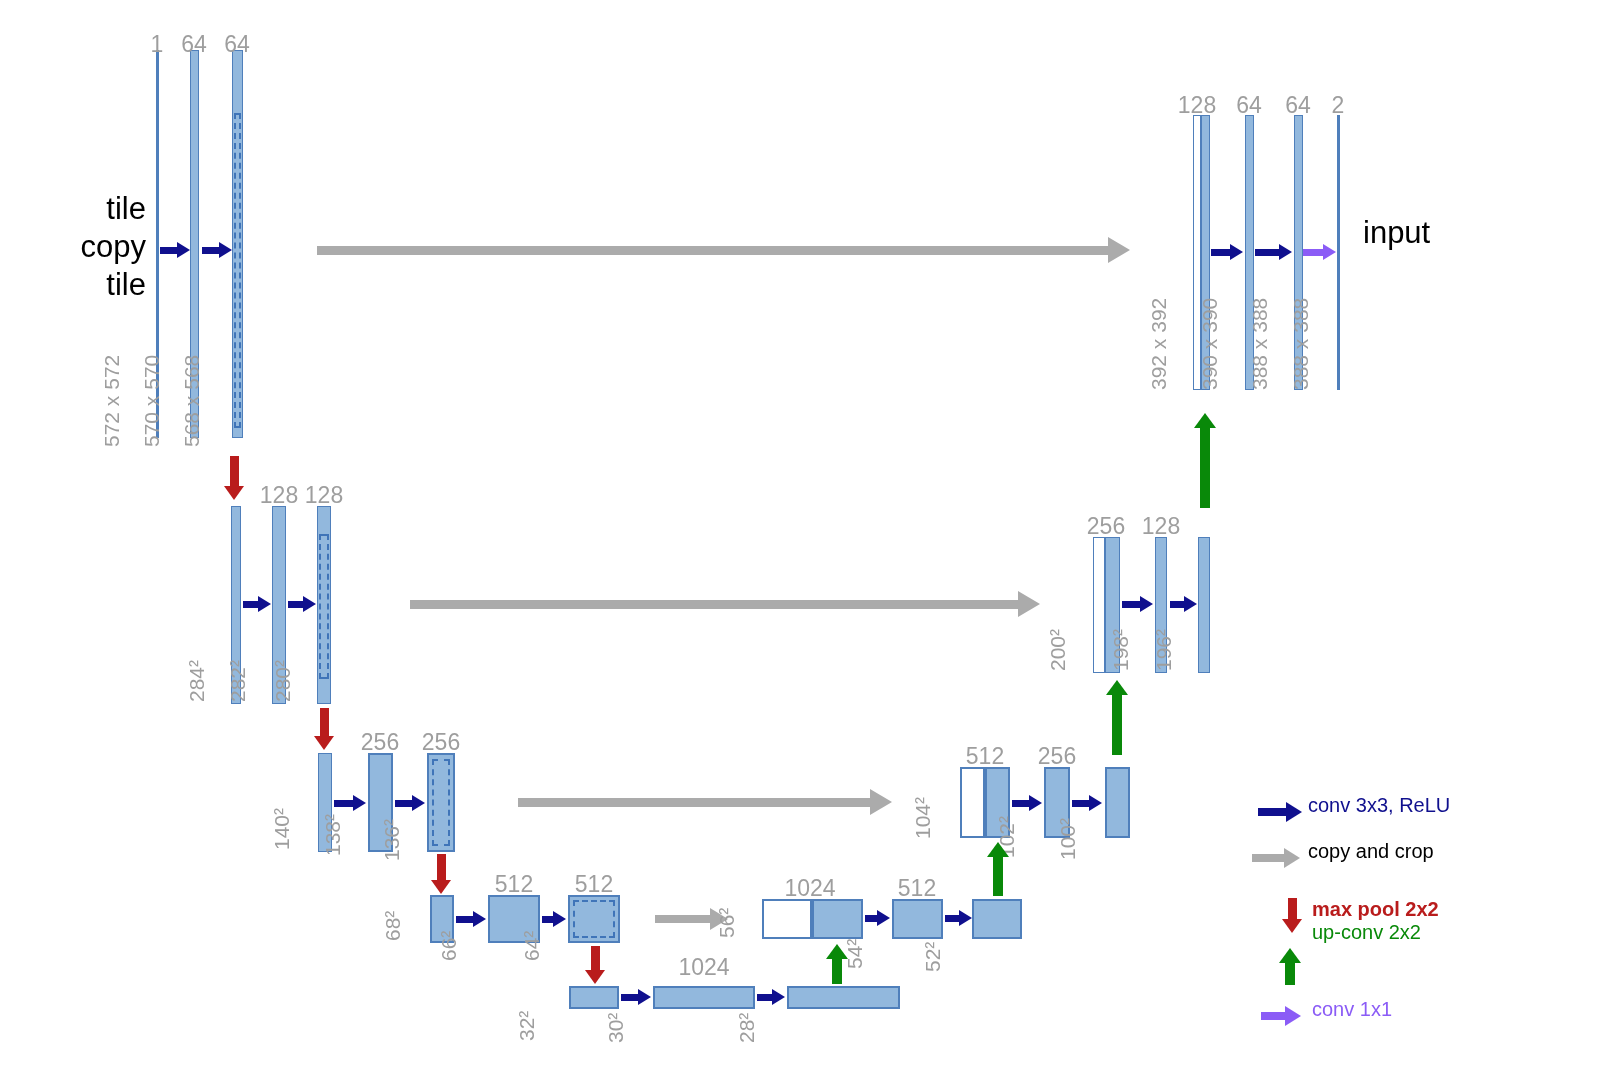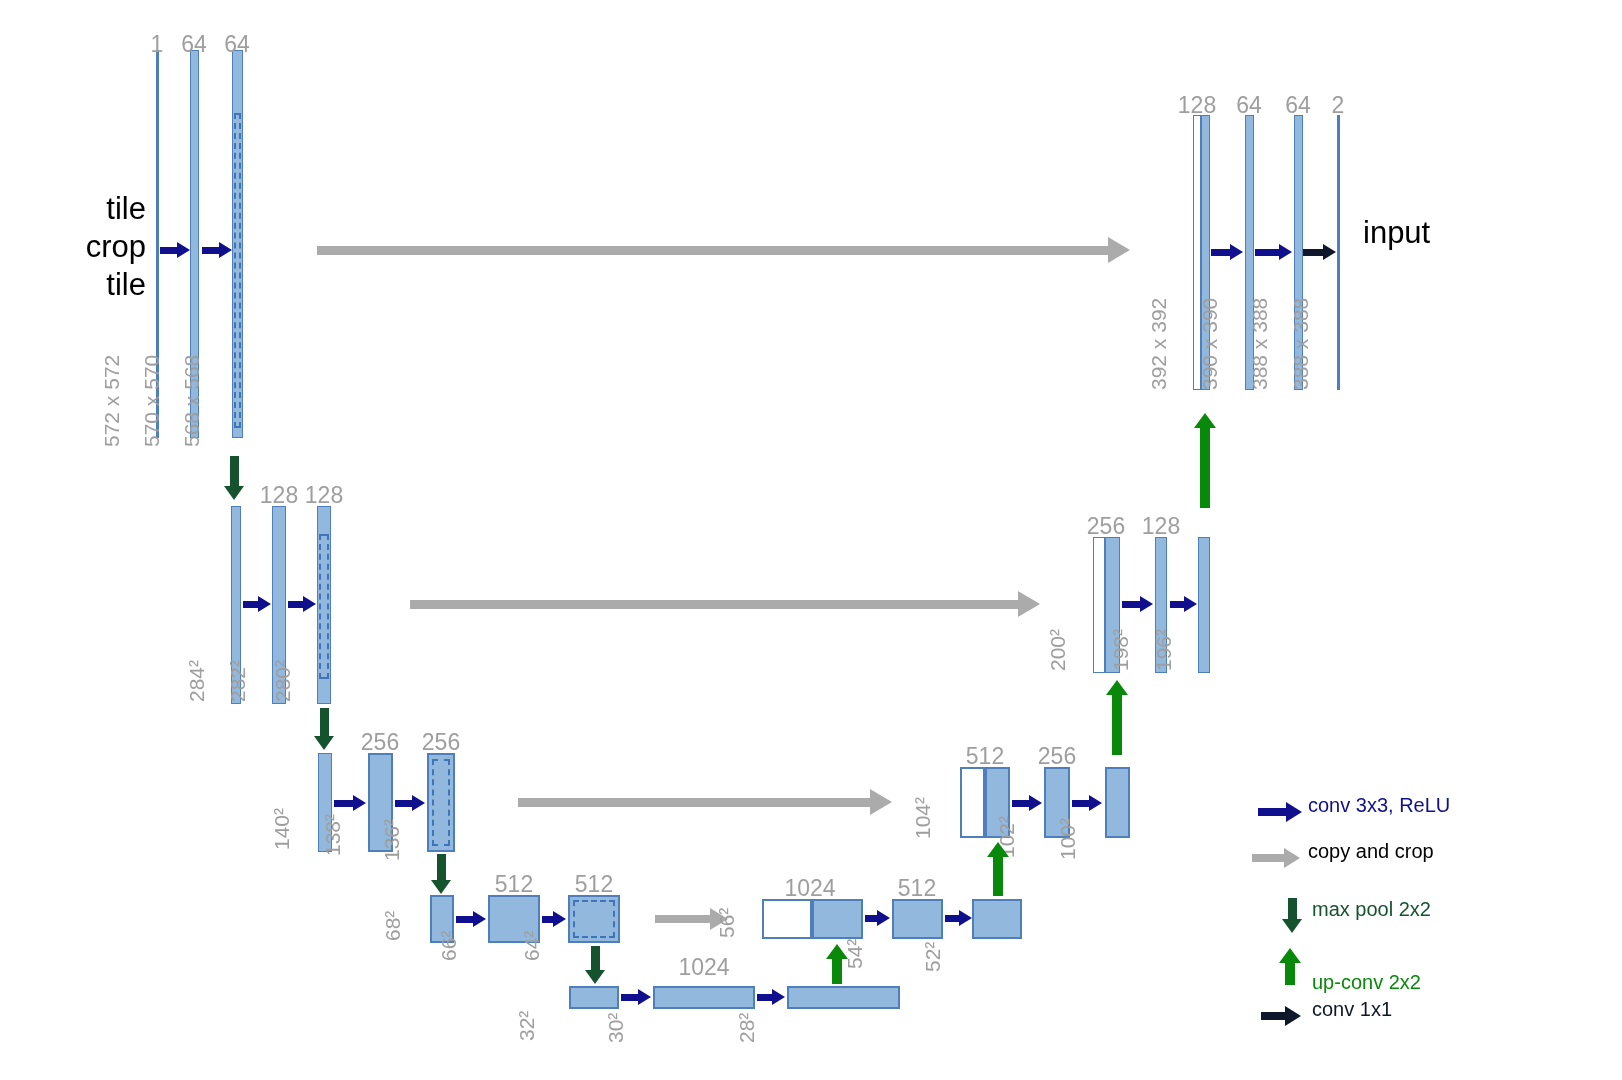--- a/index.html
+++ b/index.html
@@ -14,22 +14,22 @@
   .line { background:#4f7fbb; border:none; }
   .dash-in { position:absolute; box-sizing:border-box; border:2px dashed #3f74b8; }
   
   .tl { position:absolute; font-size:23px; color:#9e9e9e; transform:translateX(-50%); white-space:nowrap; }
   .rl { position:absolute; font-size:21px; line-height:24px; color:#9e9e9e; white-space:nowrap;
         transform-origin:0 100%; transform:rotate(-90deg); }
   .blk { position:absolute; font-size:31px; line-height:38px; color:#000; }
   .blk span { display:block; }
   .leg-txt { position:absolute; font-size:20px; white-space:nowrap; }
   
-  .navy { color:#10108e; } .gray { color:#ababab; } .red { color:#14532d; }
-  .green { color:#098909; } .teal { color:#0f172a; }
+  .navy { color:#10108e; } .gray { color:#ababab; } .red { color:#b91c1c;font-weight:bold; }
+  .green { color:#098909; } .teal { color:#8b5cf6; }
   
   .arr-r { position:absolute; display:flex; align-items:center; height:16px; }
   .arr-r .sh { flex:1; height:7px; background:currentColor; }
   .arr-r .hd { width:0; height:0; border-top:8px solid transparent; border-bottom:8px solid transparent;
                border-left:13px solid currentColor; }
   .arr-r.big { height:26px; }
   .arr-r.big .sh { height:9px; }
   .arr-r.big .hd { border-top-width:13px; border-bottom-width:13px; border-left-width:22px; }
   .arr-r.med { height:22px; }
   .arr-r.med .sh { height:8px; }
@@ -48,21 +48,21 @@
   .arr-u .hd { width:0; height:0; border-left:11px solid transparent; border-right:11px solid transparent;
                border-bottom:15px solid currentColor; }
 </style>
 </head>
 <body>
 
 <div class="stage">
 
   <div class="blk" style="left:28px;top:190px;width:118px;text-align:right">
     <span>tile</span>
-    <span>crop</span>
+    <span>copy</span>
     <span>tile</span>
   </div>
   <div class="bar line" style="left:156px;top:50px;width:3px;height:388px"></div>
   <div class="bar" style="left:190px;top:50px;width:9px;height:388px"></div>
   <div class="bar" style="left:232px;top:50px;width:11px;height:388px">
     <div class="dash-in" style="left:1px;right:1px;top:62px;height:315px"></div>
   </div>
   <div class="tl" style="left:157px;top:31px">1</div>
   <div class="tl" style="left:194px;top:31px">64</div>
   <div class="tl" style="left:237px;top:31px">64</div>
@@ -294,20 +294,20 @@
   <div class="leg-txt" style="left:1308px;top:840px;color:#000">copy and crop</div>
   <div class="arr-d red" style="left:1282px;top:898px;width:20px;height:35px">
       <i class="sh"></i>
       <i class="hd"></i>
     </div>
   <div class="leg-txt red" style="left:1312px;top:898px">max pool 2x2</div>
   <div class="arr-u green" style="left:1279px;top:948px;width:22px;height:37px">
       <i class="hd"></i>
       <i class="sh"></i>
     </div>
-  <div class="leg-txt green" style="left:1312px;top:971px">up-conv 2x2</div>
+  <div class="leg-txt green" style="left:1312px;top:921px">up-conv 2x2</div>
   <div class="arr-r teal leg" style="left:1261px;top:1006px;width:40px">
       <i class="sh"></i>
       <i class="hd"></i>
     </div>
   <div class="leg-txt teal" style="left:1312px;top:998px">conv 1x1</div>
 
 </div>
 
 </body></html>

